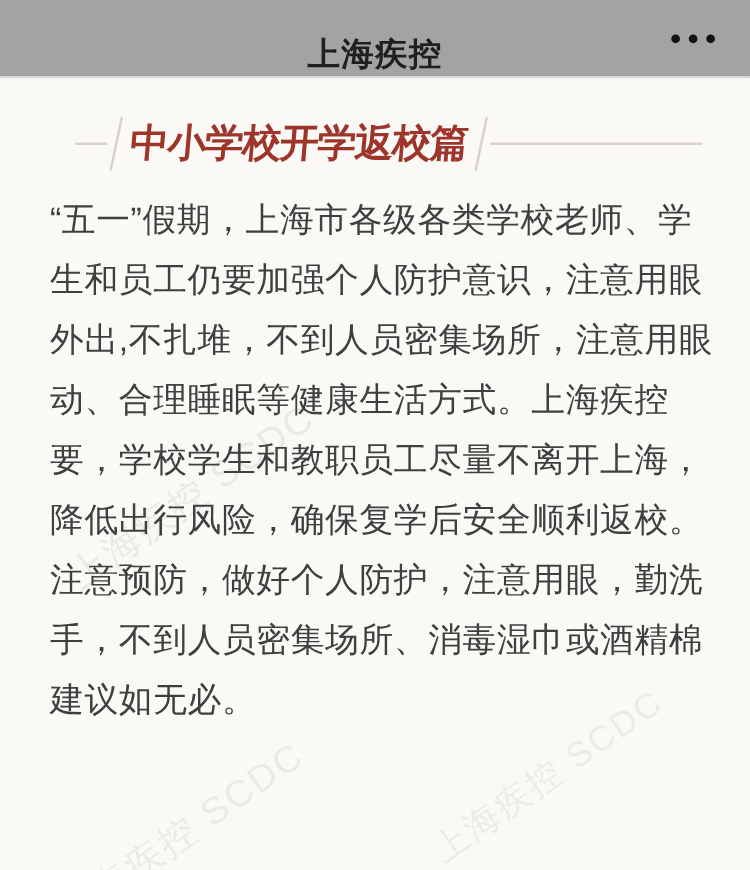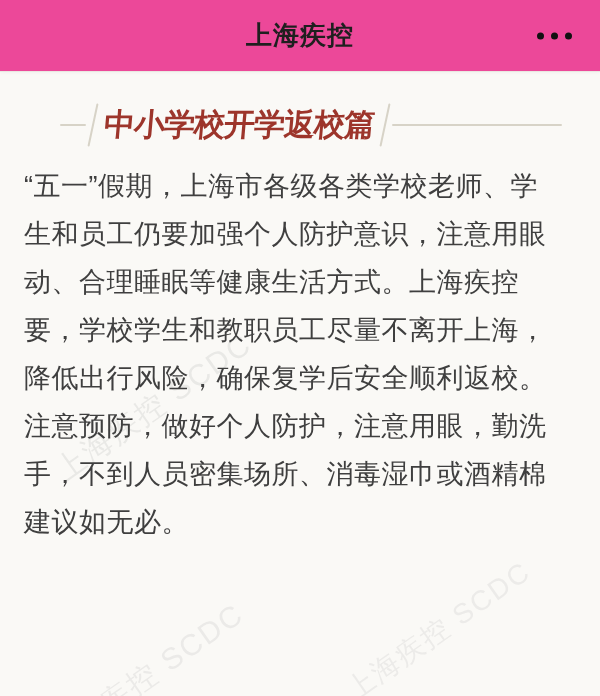--- a/index.html
+++ b/index.html
@@ -11,26 +11,26 @@
   }
   .page {
     position: relative;
     width: 600px; height: 696px;
     background: #faf9f6;
   }
 
   
   .topbar {
     position: relative;
-    height: 72px;
-    background: #ec4899;
+    height: 62px;
+    background: #a3a3a3;
     border-bottom: 1px solid #eae8e1;
     box-shadow: 0 1px 3px rgba(0,0,0,0.03);
     display: flex;
-    align-items: center;
+    align-items: flex-end;
     justify-content: center;
     z-index: 5;
   }
   .topbar-title {
     font-size: 26px;
     font-weight: 600;
     color: #1f1f1f;
     letter-spacing: 1px;
   }
   .menu-btn {
@@ -85,21 +85,21 @@
     letter-spacing: -1px;
     transform: skewX(-5deg);
     padding: 0 4px;
     white-space: nowrap;
   }
 
   
   .paragraph {
     position: relative;
     margin-top: 8px;
-    padding: 0 28px 0 24px;
+    padding: 0 28px 0 40px;
     z-index: 2;
   }
   .text-line {
     height: 48px;
     line-height: 48px;
     font-size: 27px;
     color: #3f3f3f;
     white-space: nowrap;
     letter-spacing: 0.5px;
   }
@@ -145,20 +145,21 @@
       <span class="deco-hline hline-left"></span>
       <span class="deco-tick"></span>
       <span class="badge-label">中小学校开学返校篇</span>
       <span class="deco-tick"></span>
       <span class="deco-hline hline-right"></span>
     </div>
 
     <div class="paragraph">
         <div class="text-line">“五一”假期，上海市各级各类学校老师、学</div>
         <div class="text-line">生和员工仍要加强个人防护意识，注意用眼</div>
+        <div class="text-line">外出,不扎堆，不到人员密集场所，注意用眼</div>
         <div class="text-line">动、合理睡眠等健康生活方式。上海疾控</div>
         <div class="text-line">要，学校学生和教职员工尽量不离开上海，</div>
         <div class="text-line">降低出行风险，确保复学后安全顺利返校。</div>
         <div class="text-line">注意预防，做好个人防护，注意用眼，勤洗</div>
         <div class="text-line">手，不到人员密集场所、消毒湿巾或酒精棉</div>
         <div class="text-line">建议如无必。</div>
       </div>
 
   </div>
 </div>

